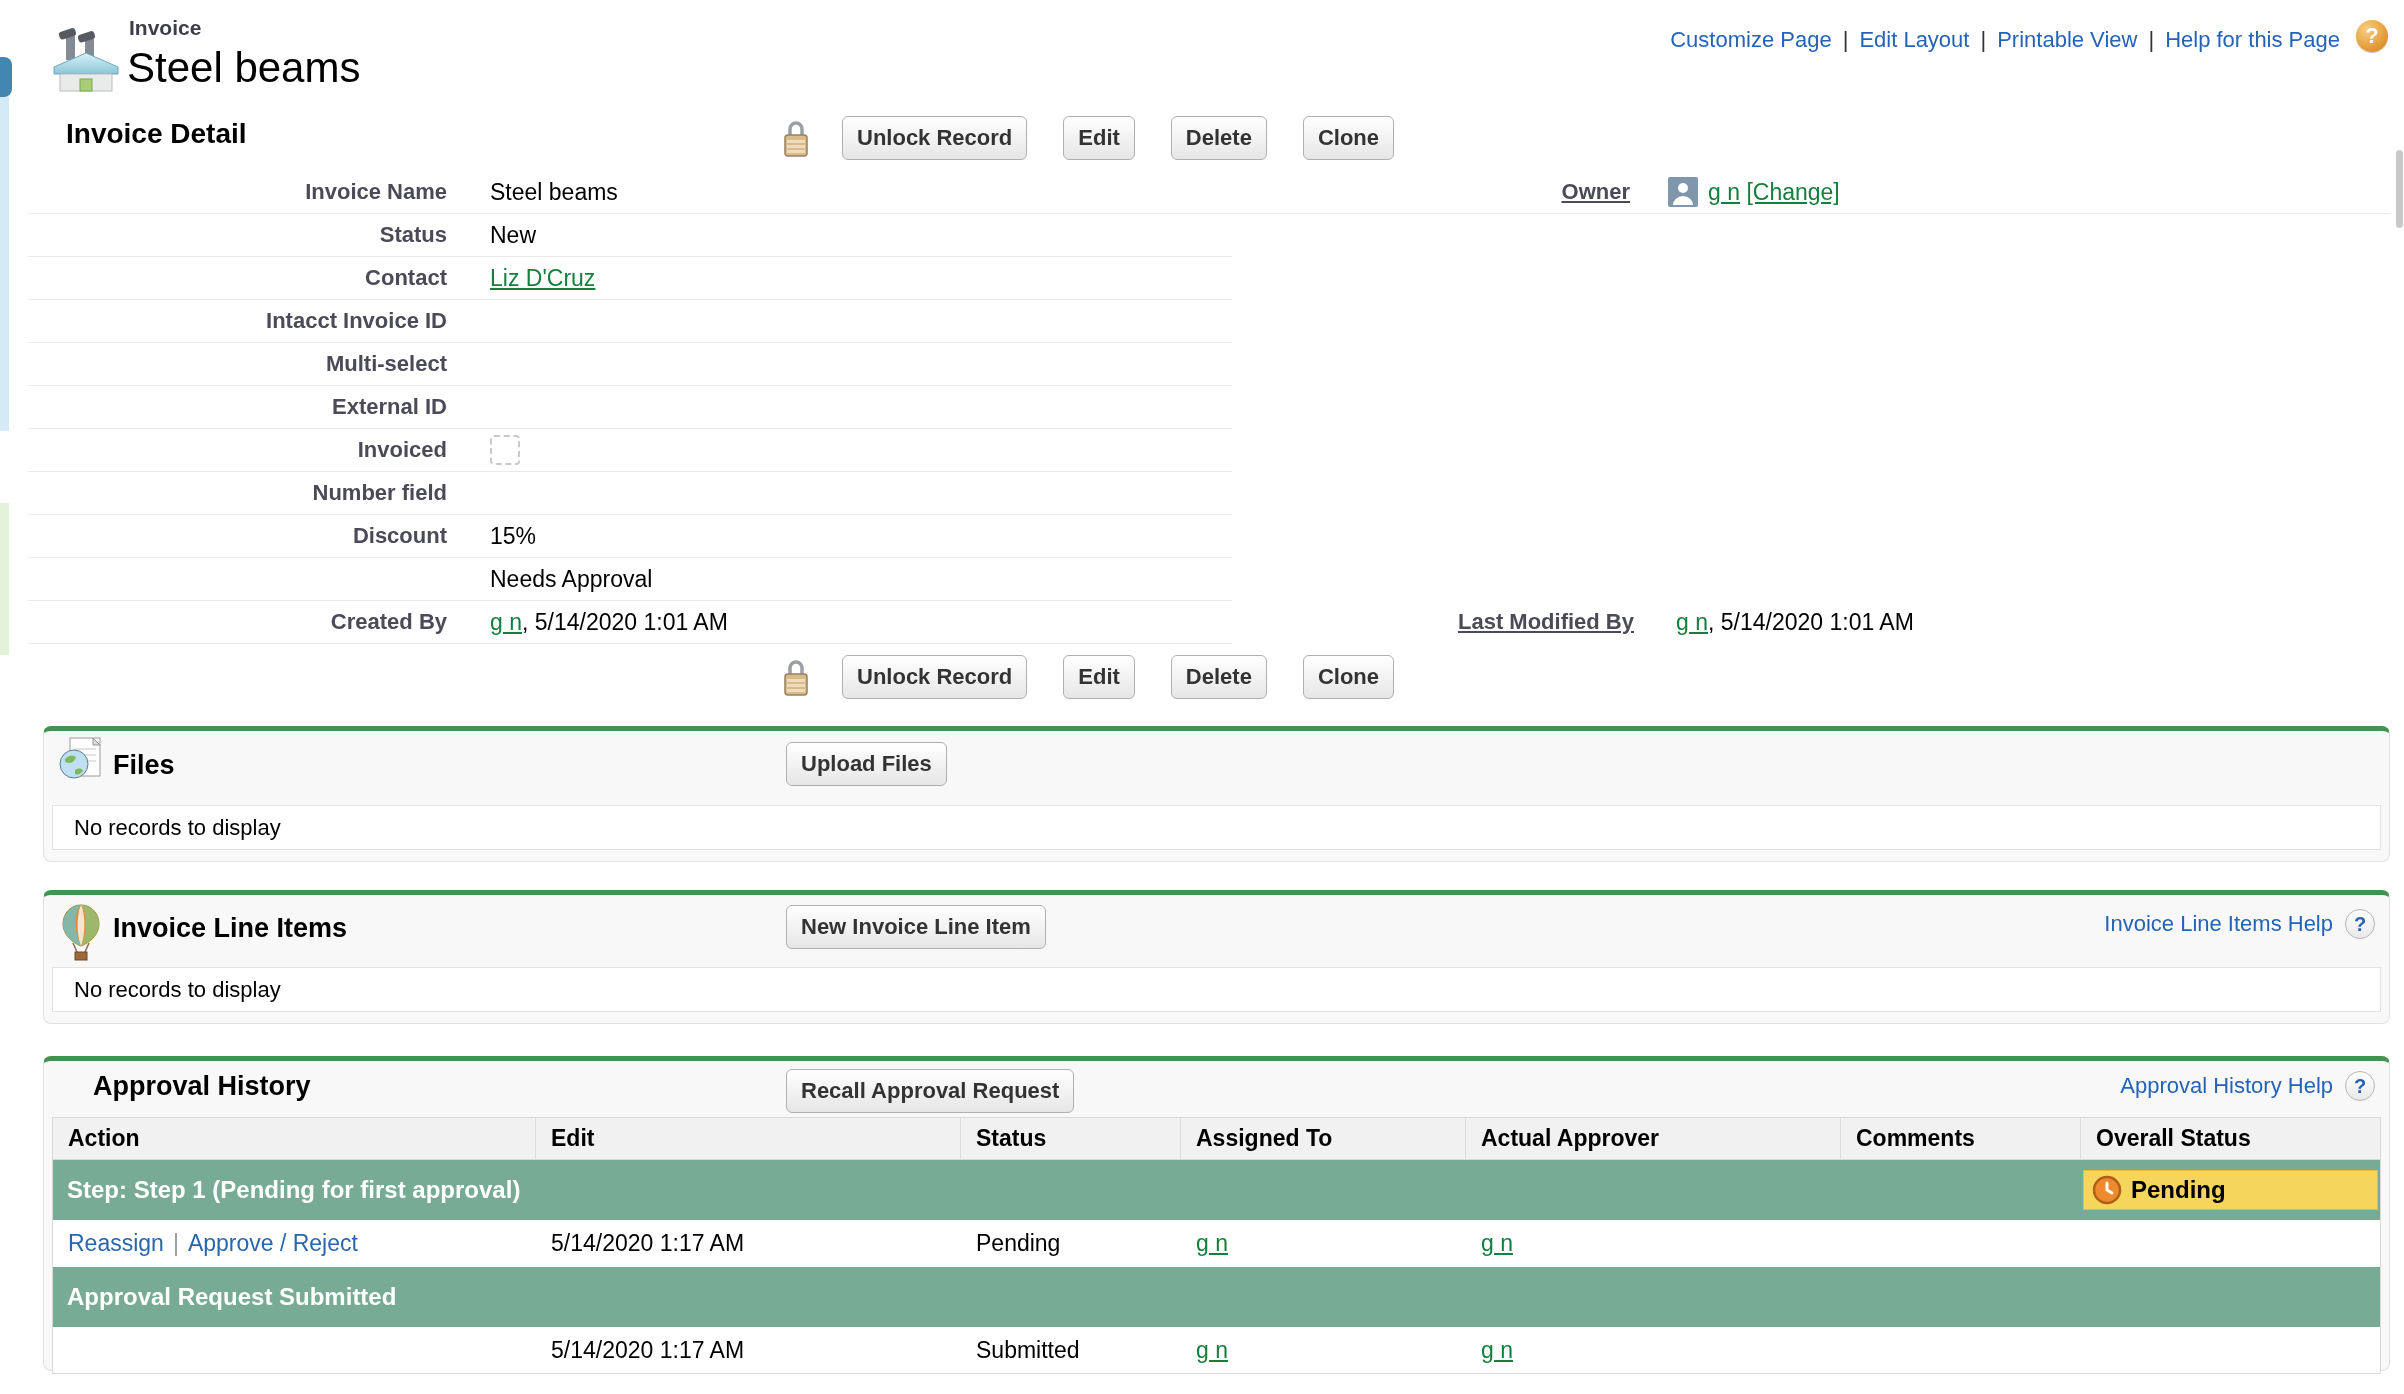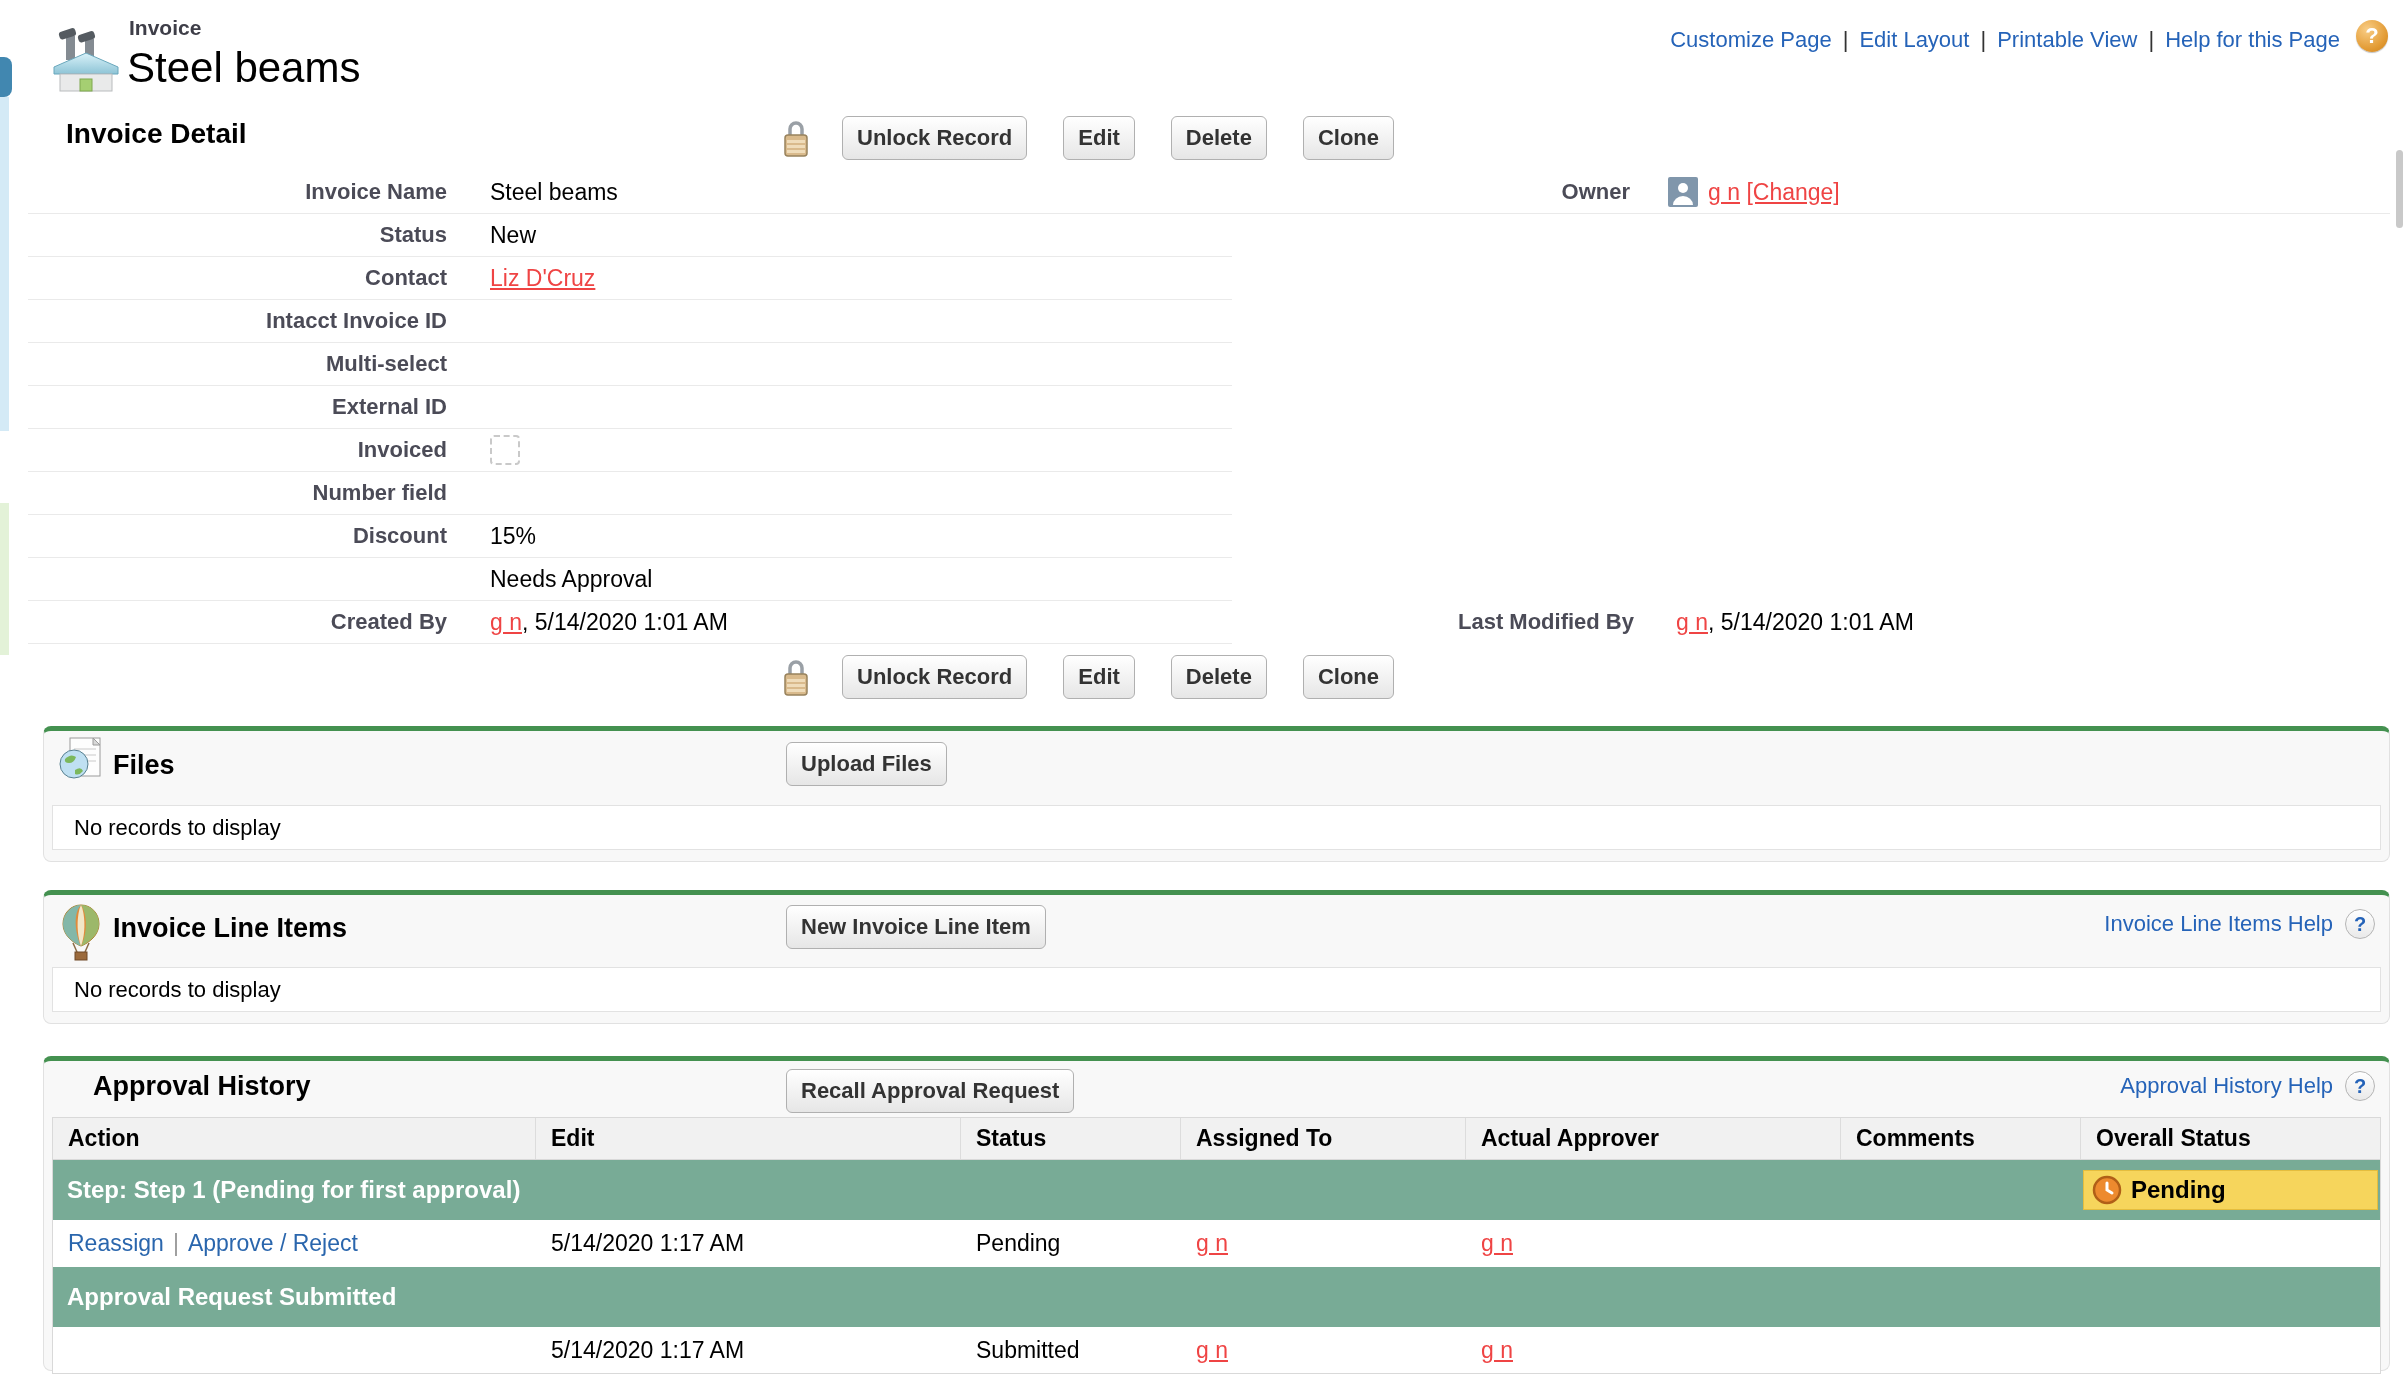--- a/index.html
+++ b/index.html
@@ -26,24 +26,24 @@
   .btnrow { position:absolute; left:783px; display:flex; align-items:center;gap:24px; }
   .btnrow .lock { margin-right:9px; }
   .btn { height:44px; padding:0 14px; background:linear-gradient(#ffffff,#e6e6e6); border:1px solid #b0b0b0; border-radius:6px; font-family:"Liberation Sans",sans-serif; font-size:22px; font-weight:bold; color:#333; margin-right:12px; }
 
   
   .detail-rows { position:absolute; left:28px; top:171px; width:1204px; }
   .drow { position:relative; height:43px; border-bottom:1px solid #eaeaea; }
   .drow .lbl { position:absolute; left:0; top:0; width:419px; height:42px; line-height:42px; text-align:right; font-weight:bold; font-size:22px; color:#4b4b57; }
   .drow .val { position:absolute; left:462px; top:0; height:42px; line-height:42px; font-size:23px; color:#000; white-space:nowrap; }
   .hr-ext { position:absolute; left:1232px; top:213px; width:1158px; height:1px; background:#eaeaea; }
-  .ulink { color:#ef4444; }
+  .ulink { color:#15803d; }
   .checkbox { width:30px; height:30px; border:2px dashed #c9c9c9; border-radius:4px; display:inline-block; margin-top:6px; }
 
-  .rlbl { position:absolute; width:350px; height:42px; line-height:42px; text-align:right; font-weight:bold; font-size:22px; color:#4b4b57; }
+  .rlbl { position:absolute; width:350px; height:42px; line-height:42px; text-align:right; font-weight:bold; font-size:22px; color:#4b4b57;text-decoration:underline; }
   .rval { position:absolute; height:42px; line-height:42px; font-size:23px; color:#000; white-space:nowrap; }
 
   
   .card { position:absolute; left:43px; width:2347px; background:#f8f8f8; border:1px solid #e1e1e1; border-top:5px solid #449150; border-radius:8px;padding-left:9px; }
   .card-title { position:absolute; font-size:27px; font-weight:bold; color:#000; line-height:30px; }
   .empty-box { position:absolute; left:8px; right:8px; height:45px; background:#fff; border:1px solid #e2e2e2; line-height:43px; font-size:22px; color:#000; padding-left:21px; }
   .help-wrap { position:absolute; right:14px; display:flex; align-items:center; font-size:22px; }
   .help-wrap a { color:#2563b8; text-decoration:none; }
   .help-q { width:30px; height:30px; margin-left:12px; border-radius:50%; background:linear-gradient(#ffffff,#e9e9e9); border:1px solid #b5b5b5; color:#2563b8; font-weight:bold; font-size:20px; text-align:center; line-height:28px; }
 

